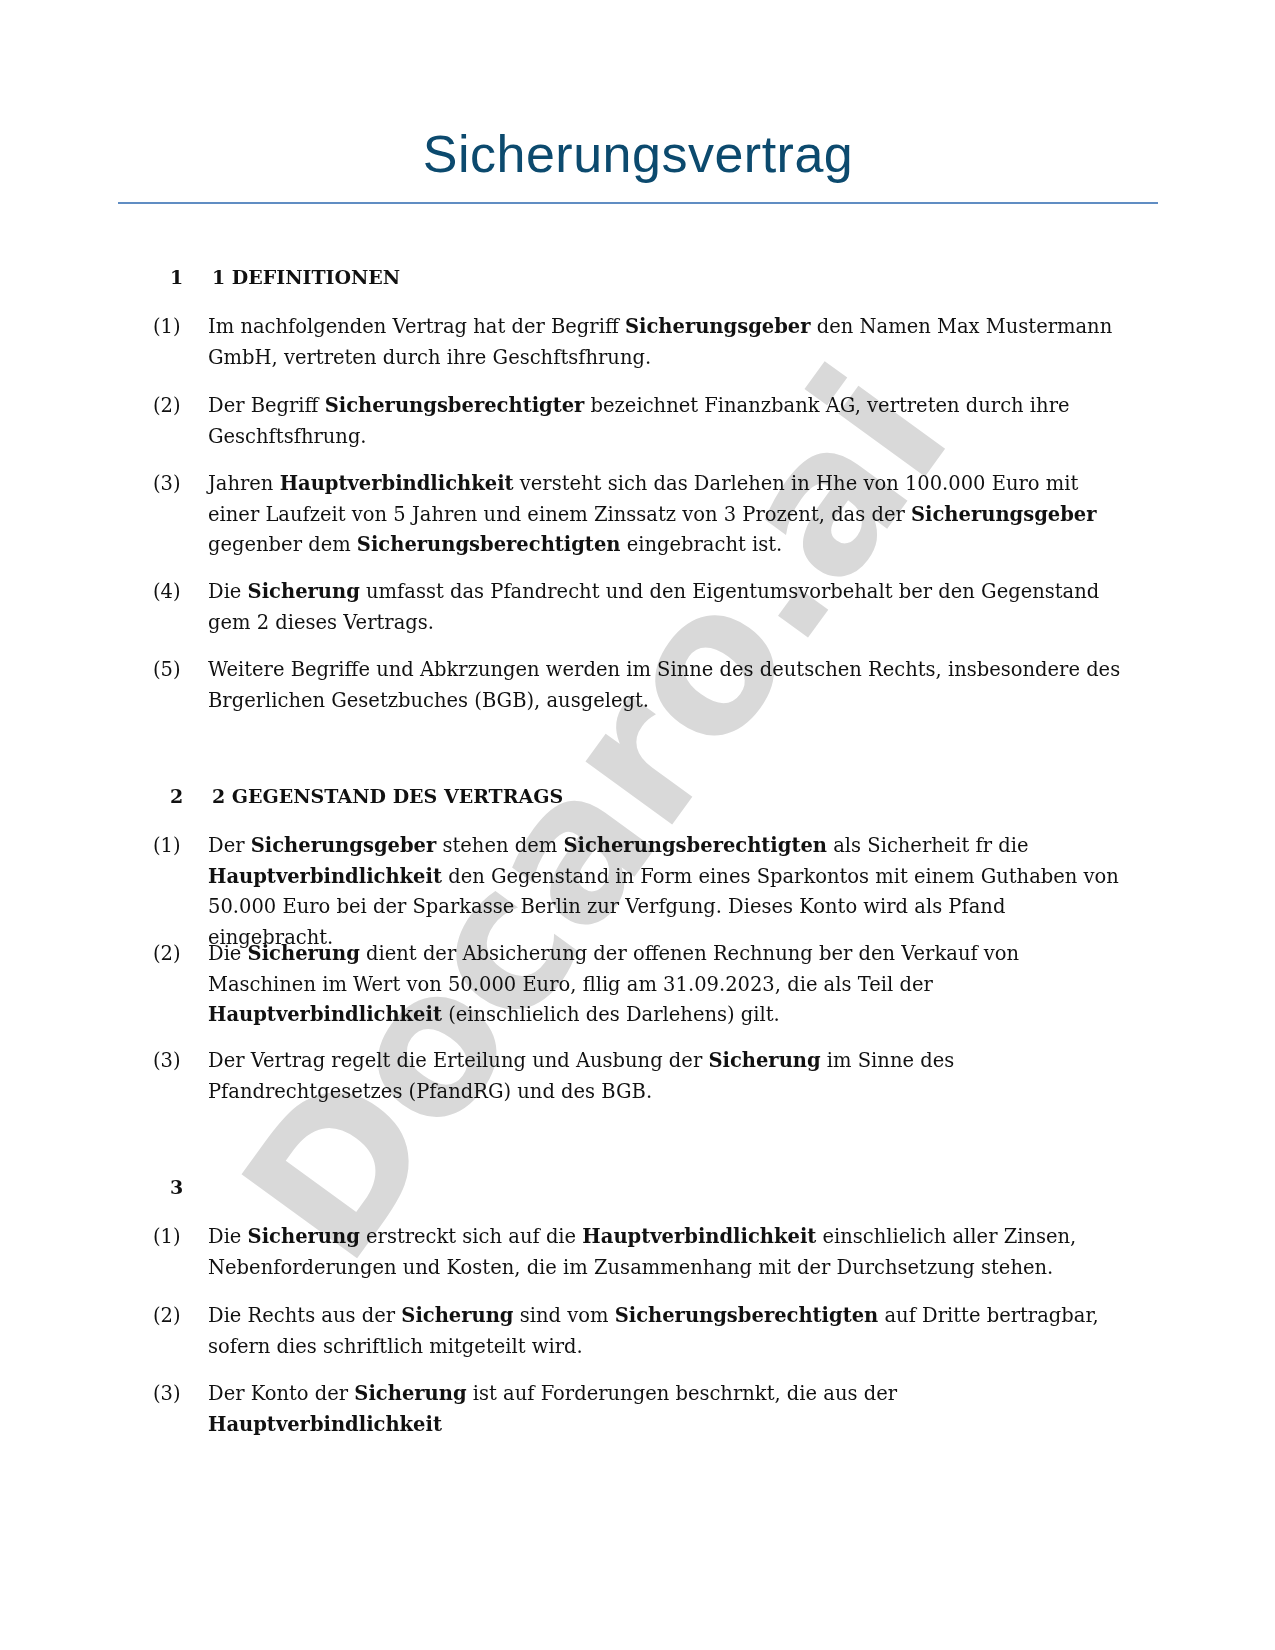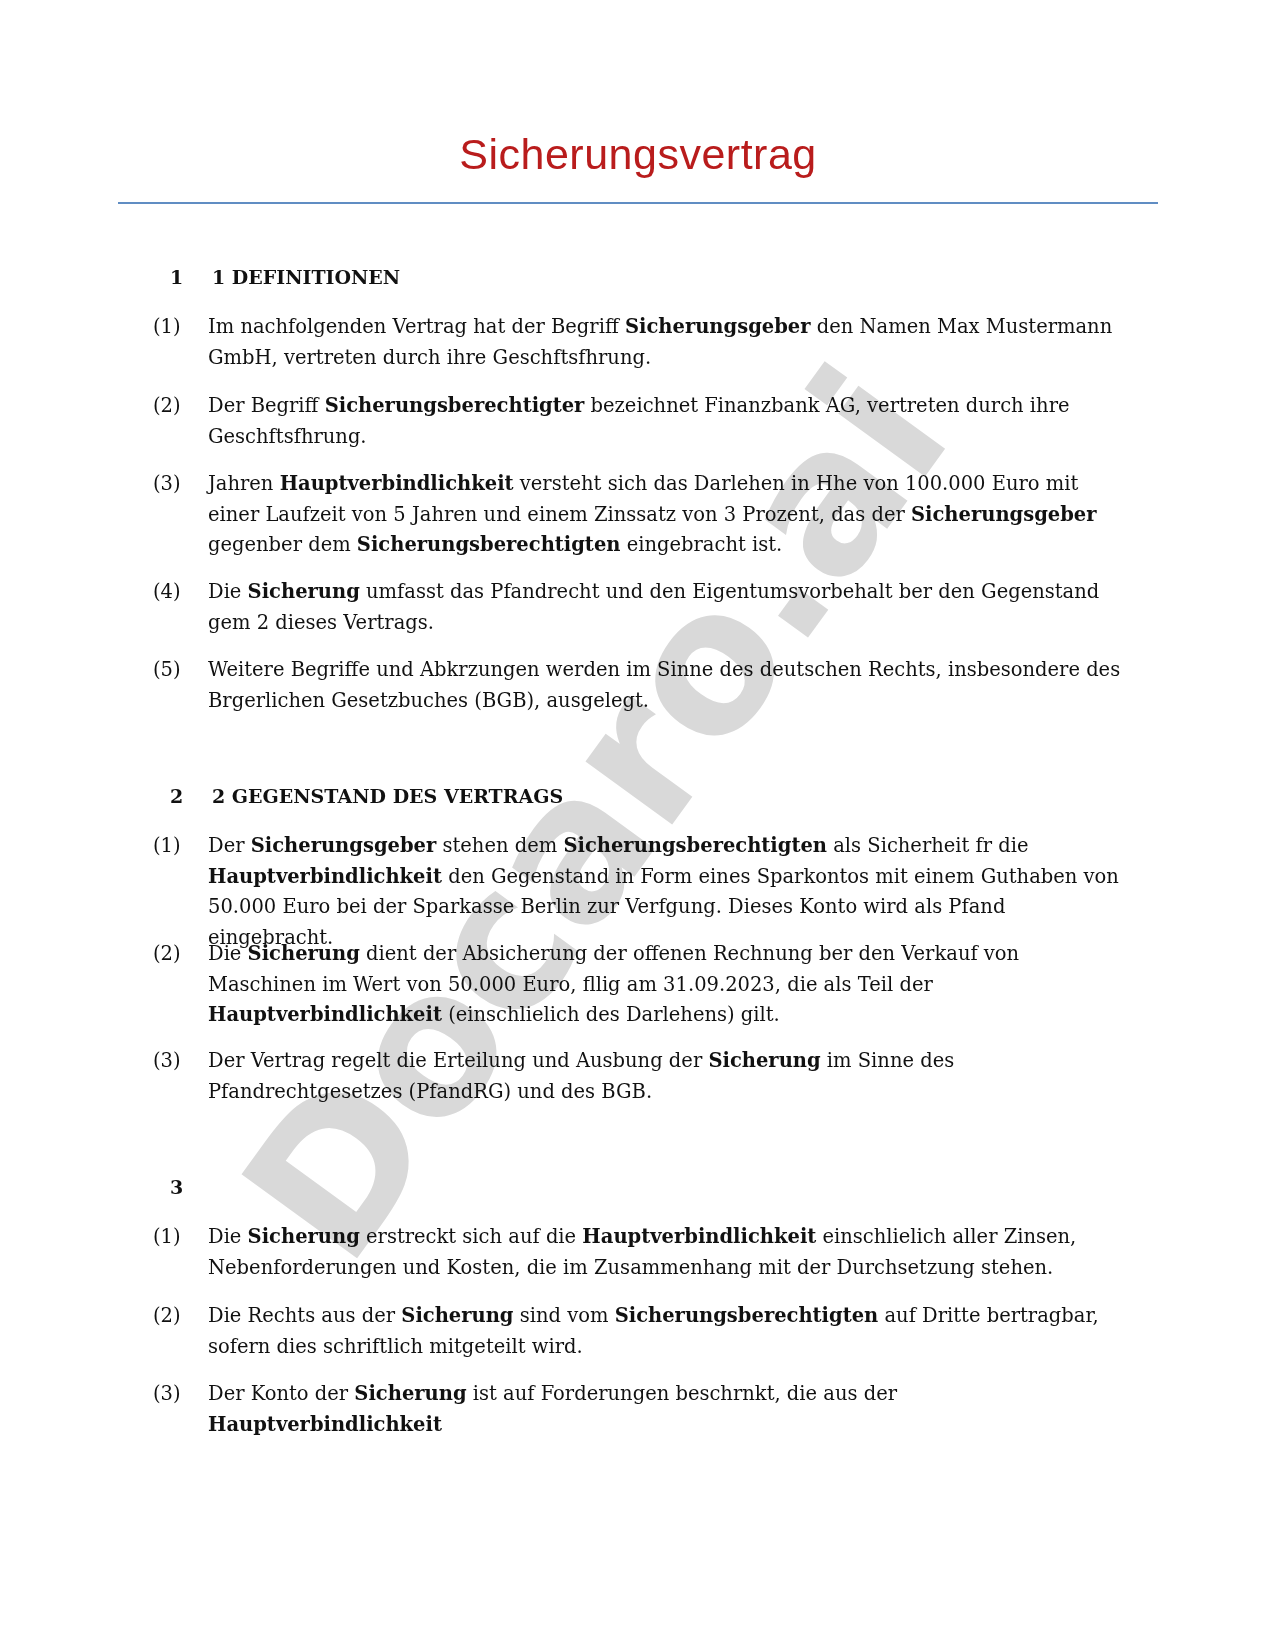--- a/index.html
+++ b/index.html
@@ -38,22 +38,22 @@
     .title-wrap {
       position: absolute;
       left: 118px;
       top: 118px;
       width: 1040px;
       z-index: 1;
     }
     .doc-title {
       text-align: center;
       font-family: "Liberation Sans", "DejaVu Sans", sans-serif;
-      font-size: 43px;
-      color: #b91c1c;
+      font-size: 52px;
+      color: #0c4a6e;
       line-height: 72px;
       margin: 0;
       font-weight: normal;
       letter-spacing: 0.5px;
     }
     .title-rule {
       height: 2px;
       background: #4f81bd;
       margin-top: 12px;
       opacity: 0.9;

